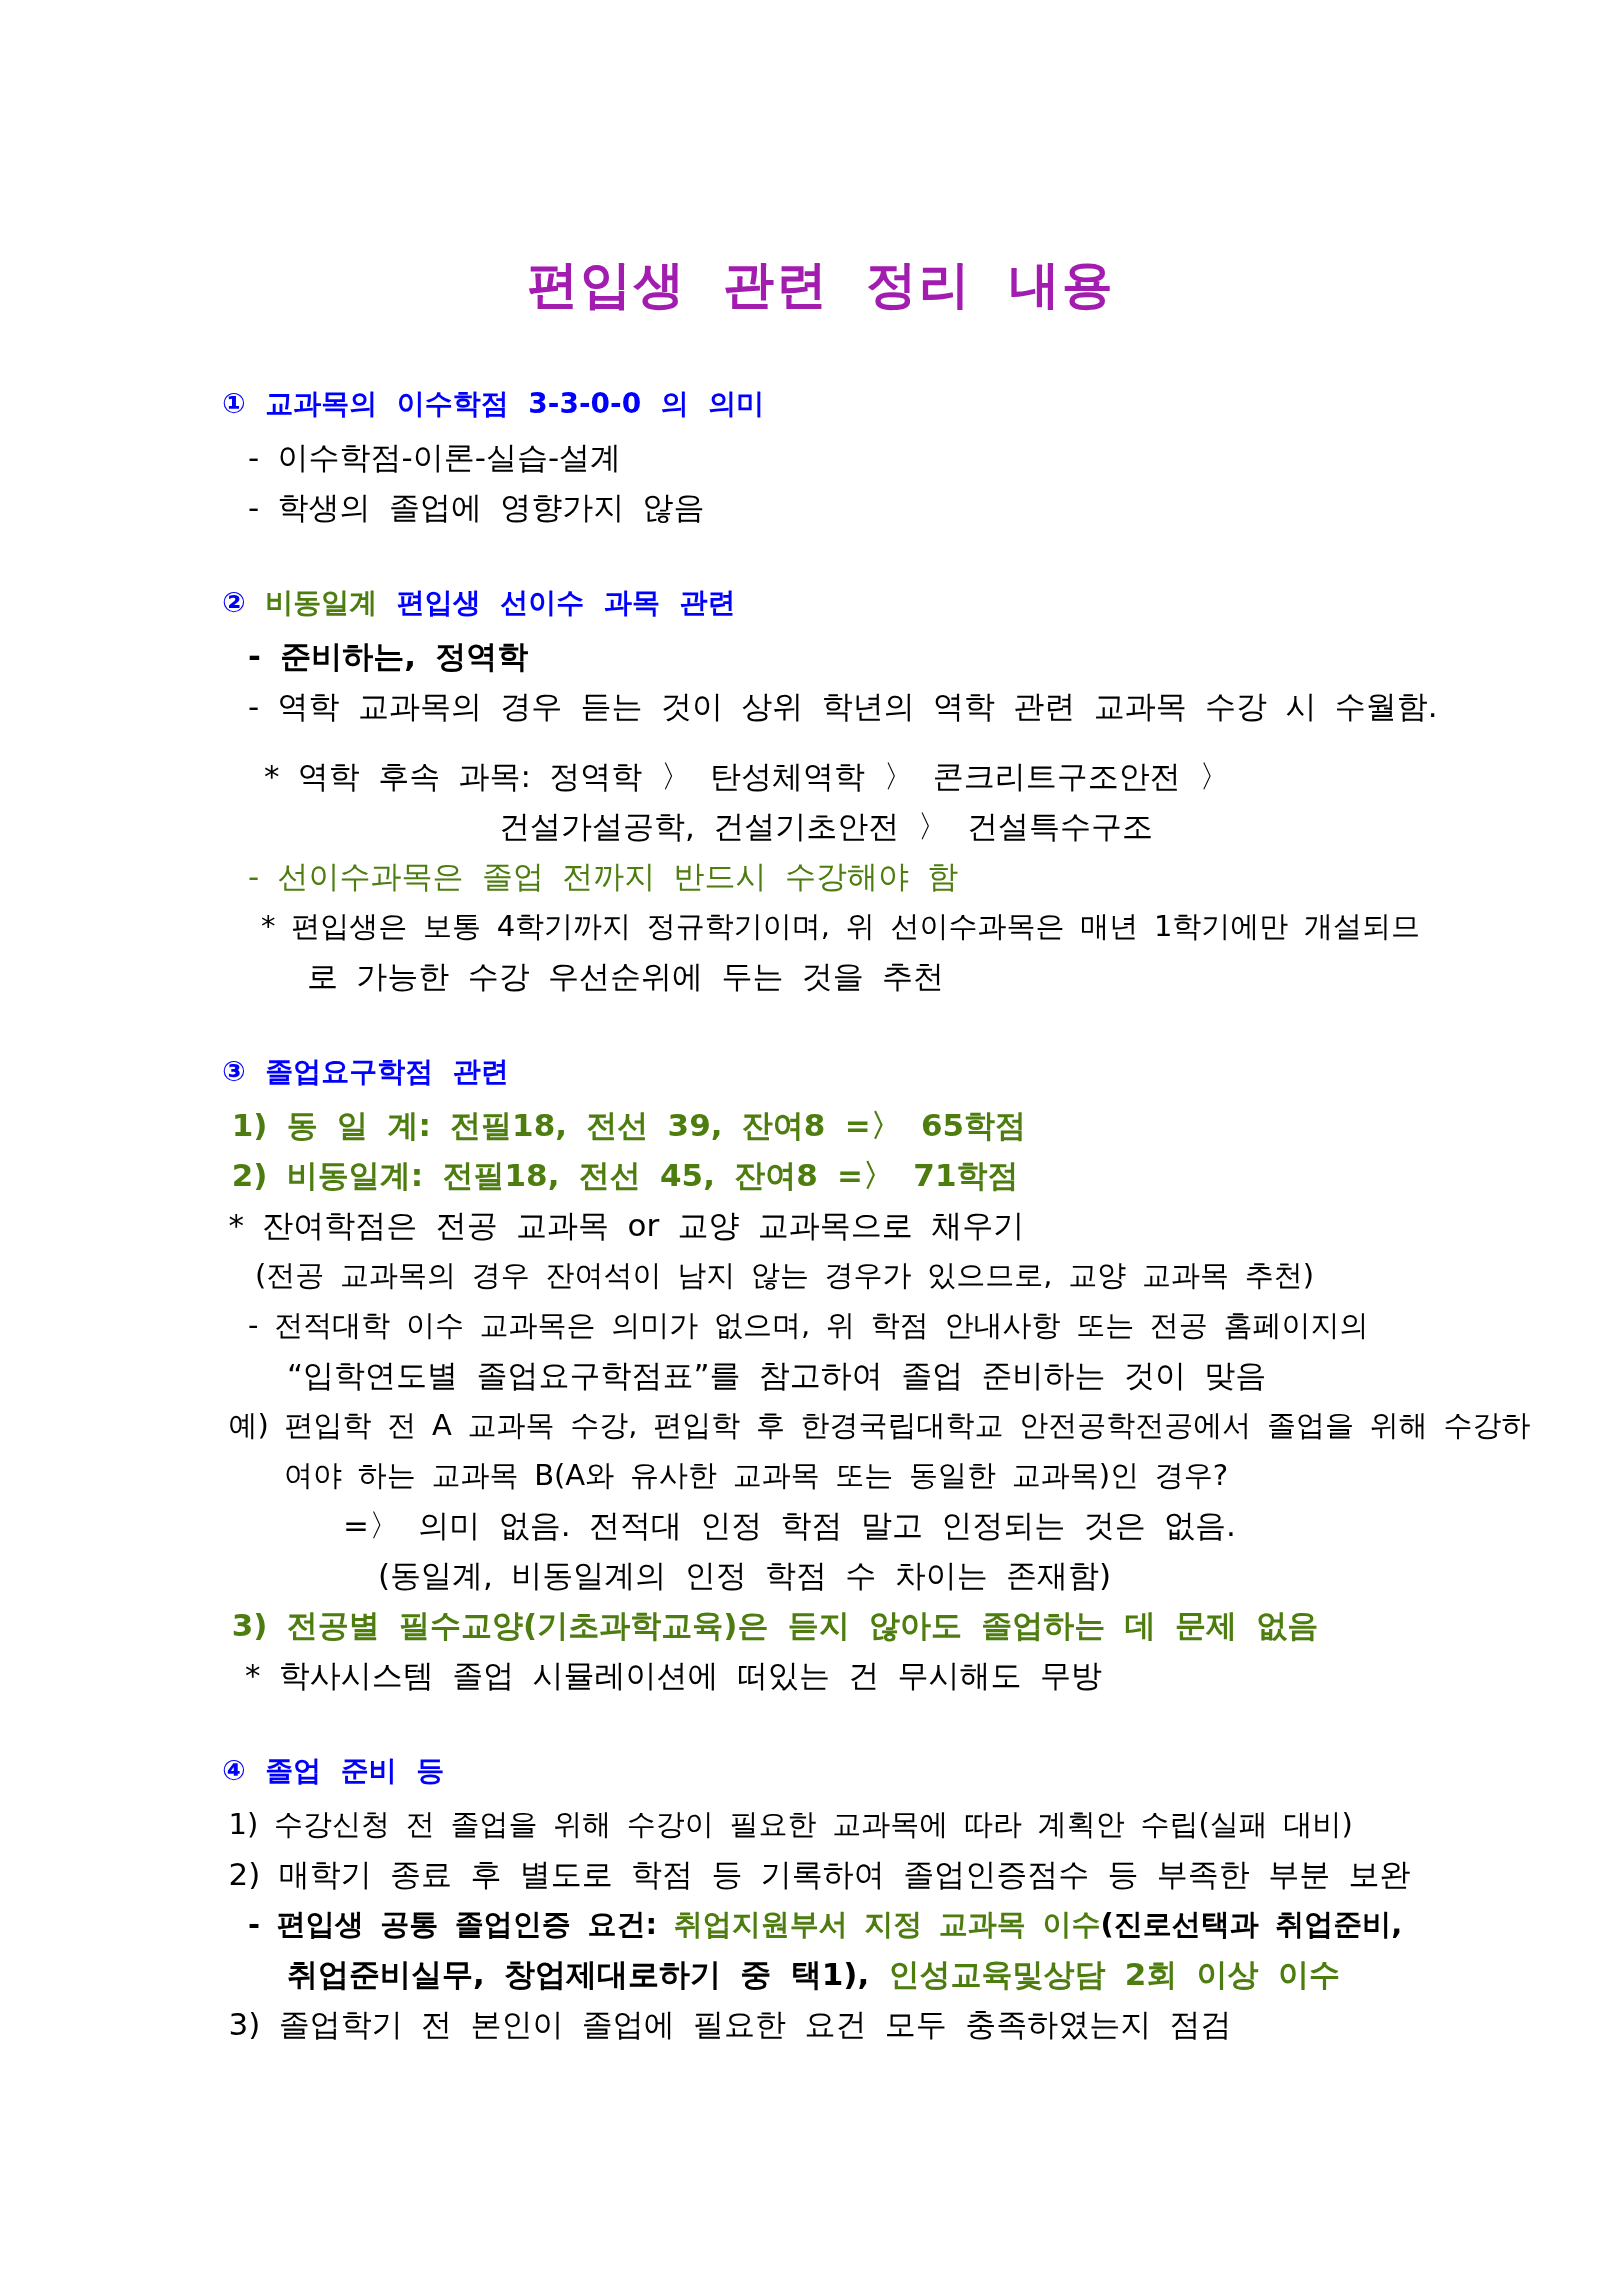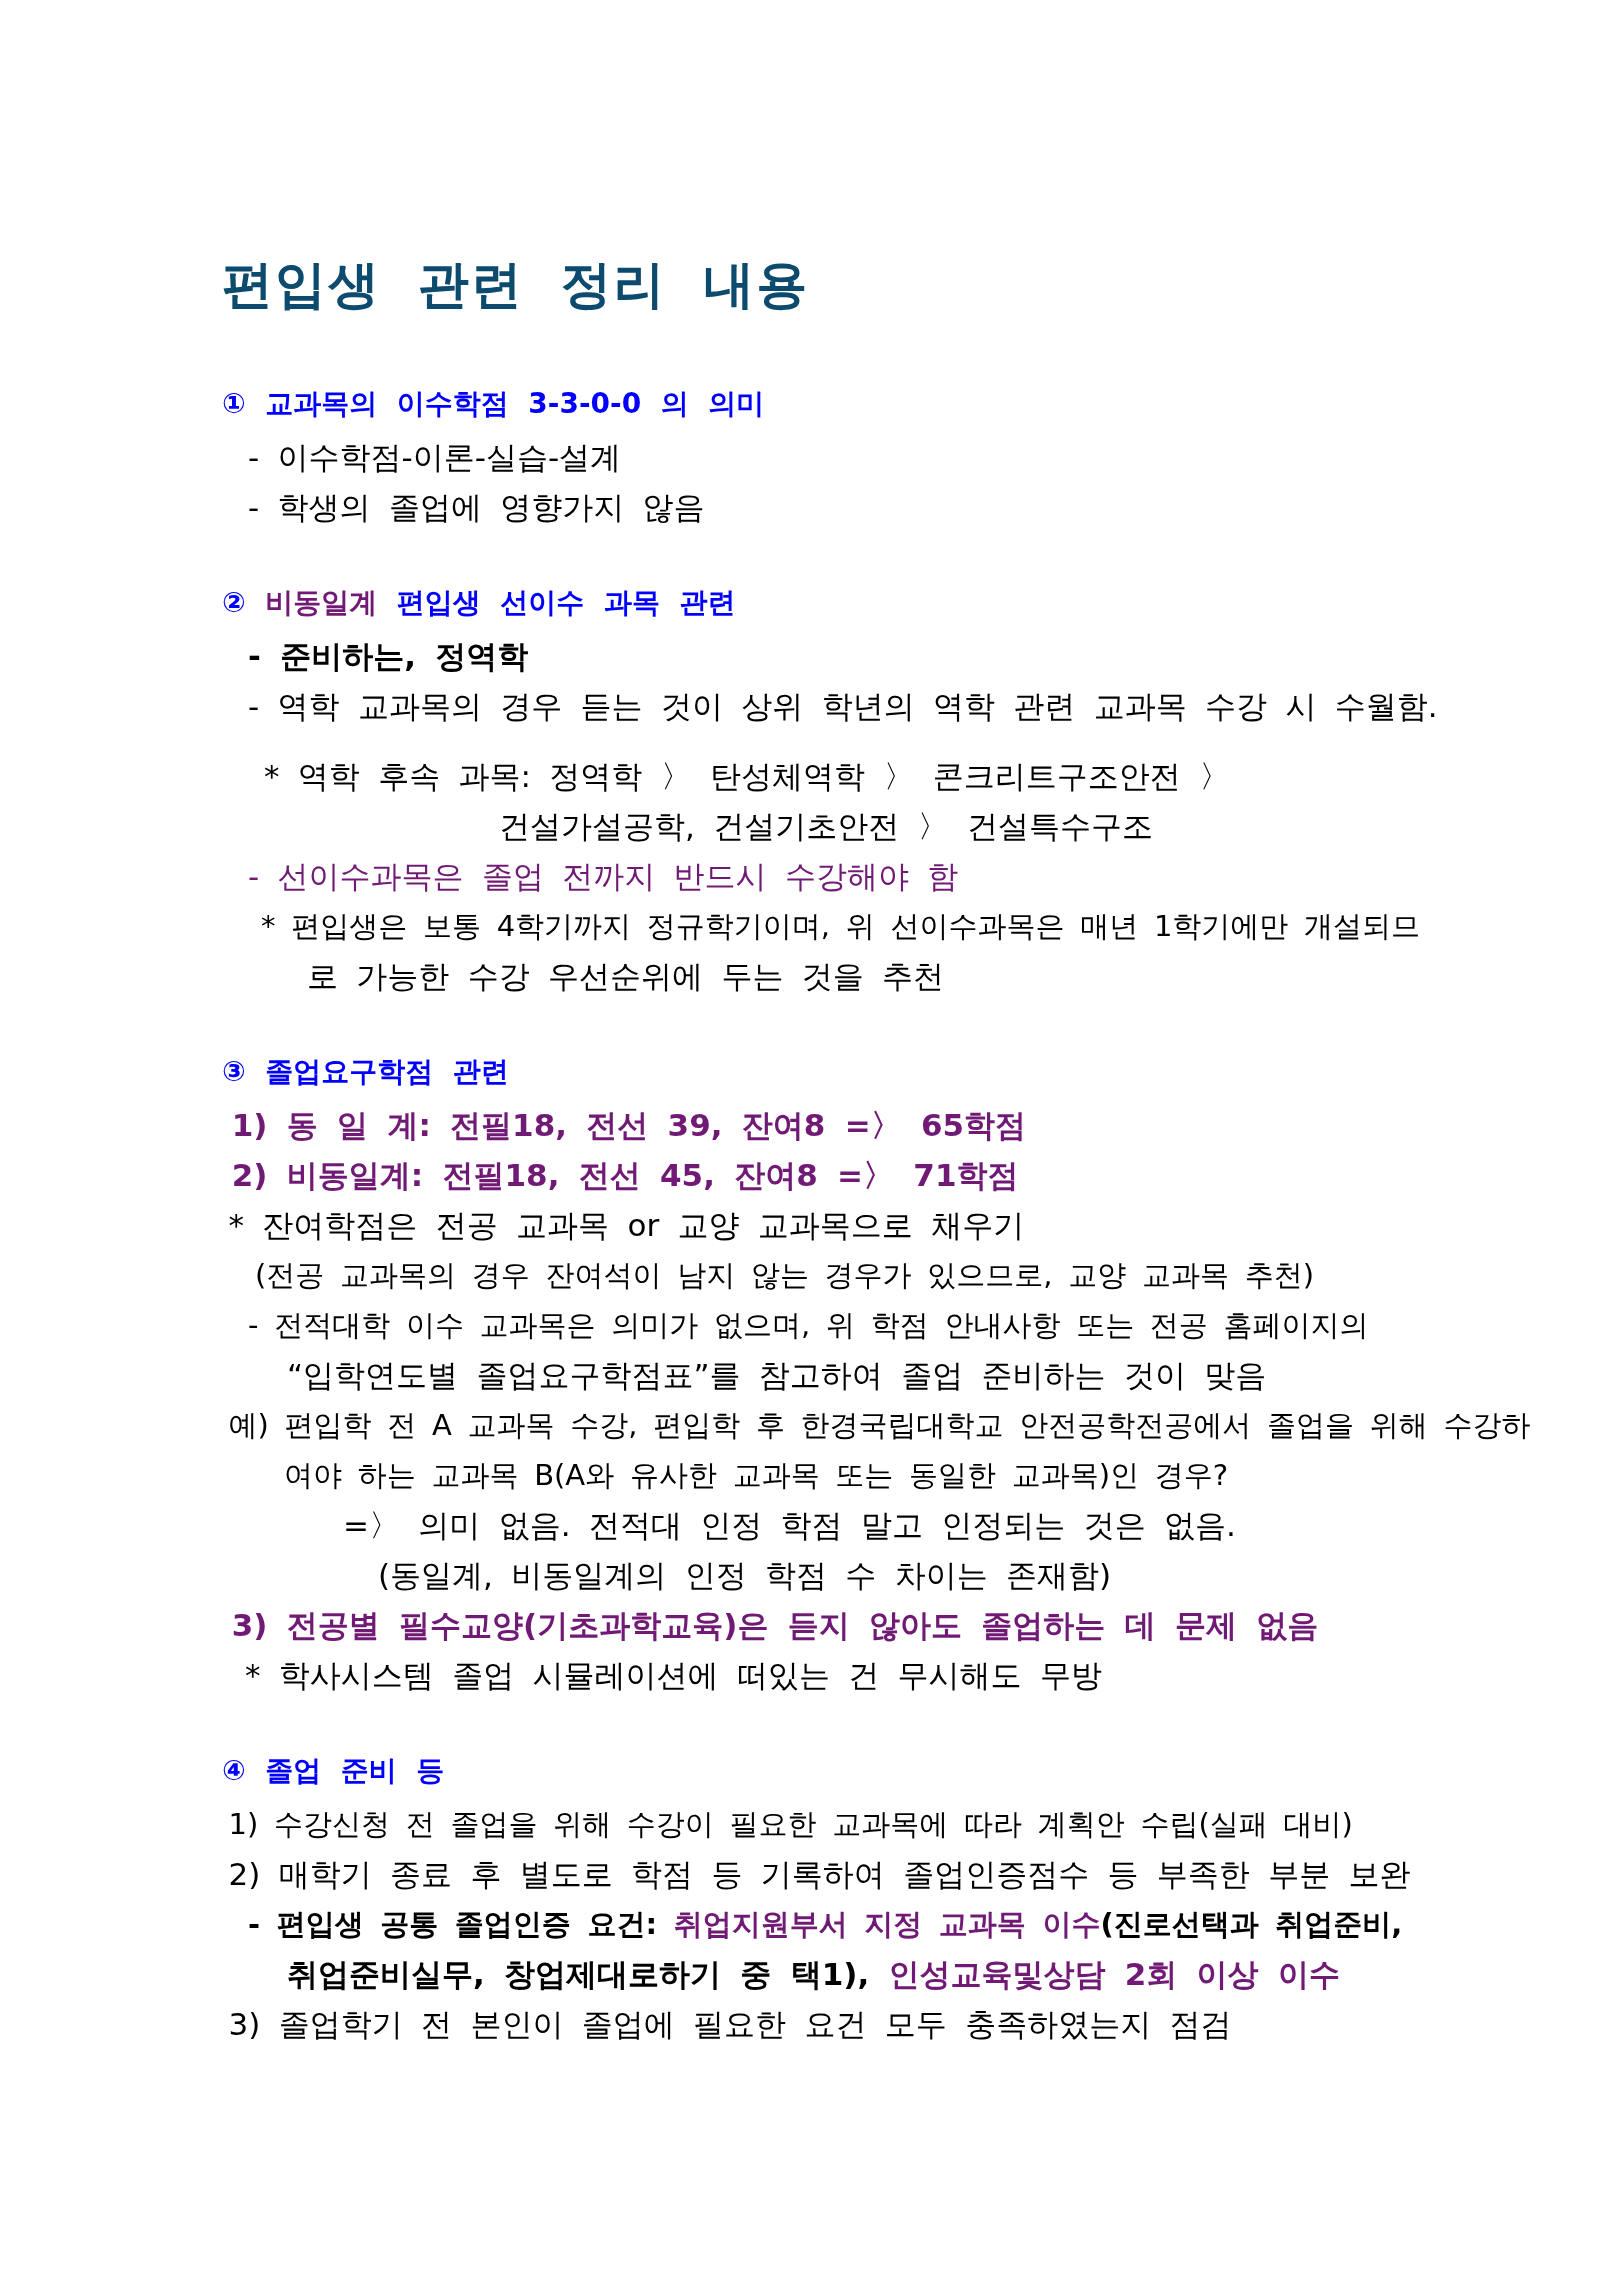--- a/index.html
+++ b/index.html
@@ -9,46 +9,46 @@
     height:2284px;
     margin:0 auto;
     background:#ffffff;
     font-family:"DejaVu Sans","Liberation Sans",sans-serif;
     color:#000;
     overflow:hidden;
     box-sizing:border-box;
     padding:257px 196px 0 222px;
   }
   .doc-title{
-    text-align:left;
+    text-align:center;
     font-size:51px;
     font-weight:bold;
     letter-spacing:2px;
     word-spacing:17px;
     line-height:1.1;
     margin:0 0 62px 0;
-    color:#0c4a6e;
+    color:#a21caf;
   }
   .line{
     font-size:31px;
     line-height:50px;
     white-space:nowrap;
     word-spacing:8.5px;
     letter-spacing:0;
   }
   .line.h{
     font-size:28px;
     line-height:57px;
     font-weight:bold;
     margin-top:42px;
     word-spacing:9.8px;
   }
   .line.s{ font-size:29px; word-spacing:6.5px; }
   .c-k{color:#000000;}
-  .c-r{color:#701a75;}
+  .c-r{color:#4d7c0f;}
   .c-b{color:#0000ff;}
   .bold{font-weight:bold;}
 </style>
 </head>
 <body>
 
 <div class="page">
   <h1 class="doc-title">편입생 관련 정리 내용</h1>
   <div>
       <div class="line h"><span class="c-b">① 교과목의 이수학점 3-3-0-0 의 의미</span></div>

